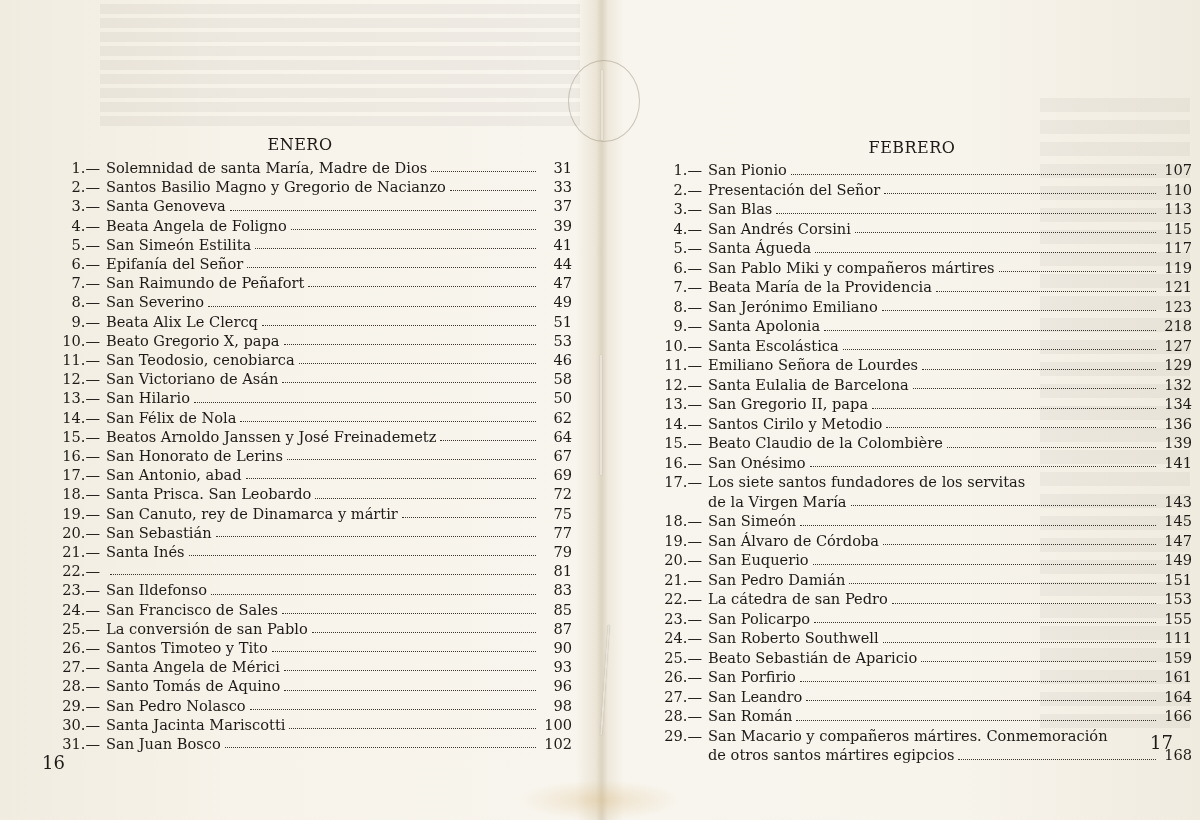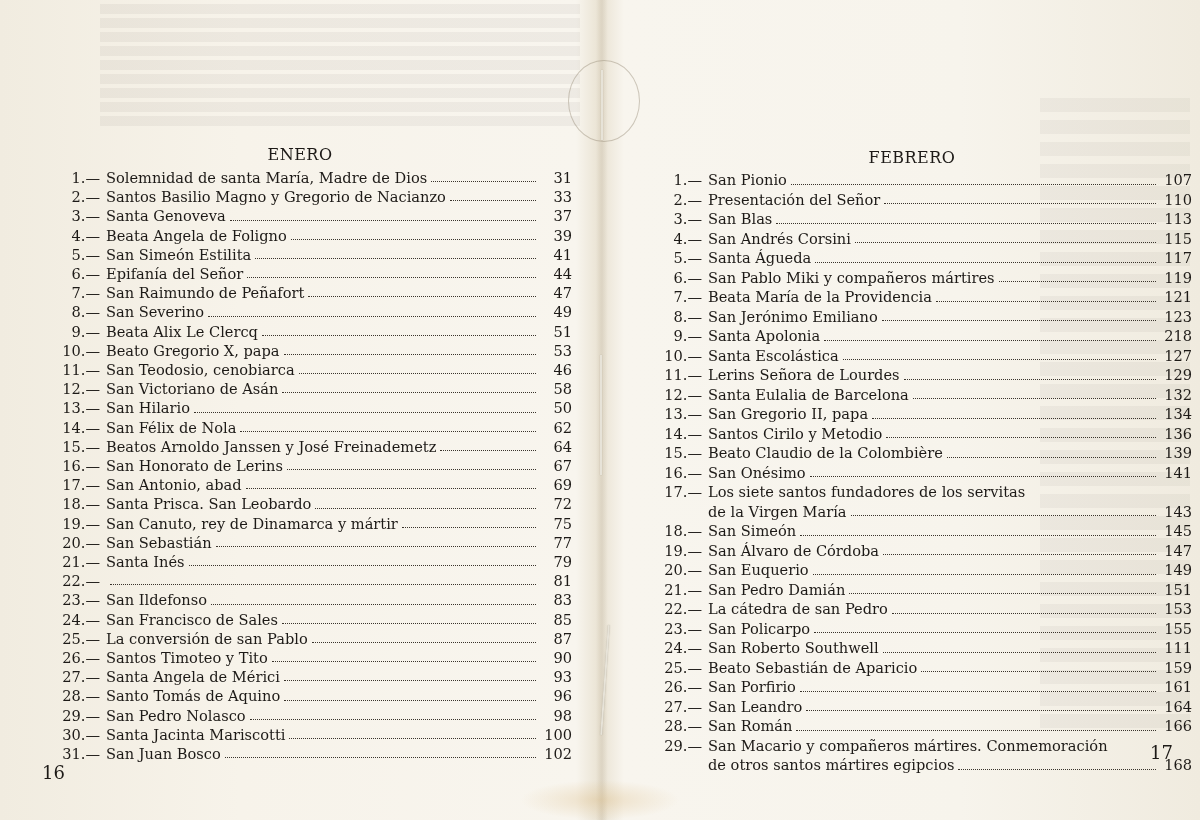--- a/index.html
+++ b/index.html
@@ -32,21 +32,21 @@
       background: radial-gradient(ellipse at center, rgba(215,180,120,0.35) 0%, rgba(215,180,120,0) 70%);
     }
     .thread {
       position: absolute; width: 2px; background: #e7e3d8;
       box-shadow: 0 0 1px rgba(120,110,90,0.5);
     }
     .thread-loop {
       position: absolute; left: 568px; top: 60px; width: 70px; height: 80px;
       border: 1.5px solid rgba(150,140,120,0.45); border-radius: 50%;
     }
-    .page { position: absolute; top: 0; height: 604px; margin-top: 10px; }
+    .page { position: absolute; top: 0; height: 604px; }
     .page-left { left: 0; width: 598px; }
     .page-right { left: 602px; width: 598px; }
     .month-title {
       position: absolute; font-size: 16px; letter-spacing: 0.5px;
       text-align: center; font-weight: normal;
     }
     .page-left .month-title { left: 240px; top: 122px; width: 120px; }
     .page-right .month-title { left: 240px; top: 125px; width: 140px; }
     .toc { position: absolute; margin: 0; padding: 0; list-style: none; }
     .page-left .toc { left: 40px; top: 158px; width: 532px; }
@@ -332,21 +332,21 @@
           <span class="pg">218</span>
         </li>
         <li class="row">
           <span class="num">10.—</span>
           <span class="title">Santa Escolástica</span>
           <span class="dots"></span>
           <span class="pg">127</span>
         </li>
         <li class="row">
           <span class="num">11.—</span>
-          <span class="title">Lerins Señora de Lourdes</span>
+          <span class="title">Emiliano Señora de Lourdes</span>
           <span class="dots"></span>
           <span class="pg">129</span>
         </li>
         <li class="row">
           <span class="num">12.—</span>
           <span class="title">Santa Eulalia de Barcelona</span>
           <span class="dots"></span>
           <span class="pg">132</span>
         </li>
         <li class="row">

